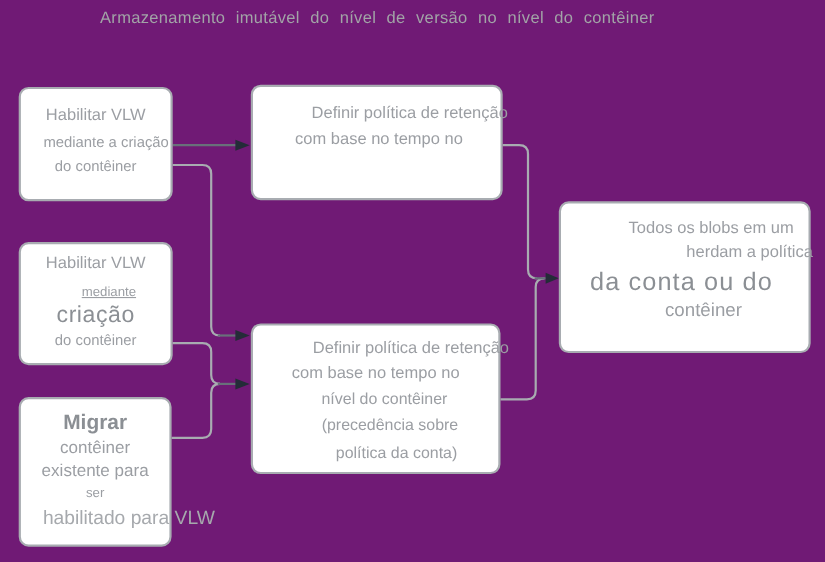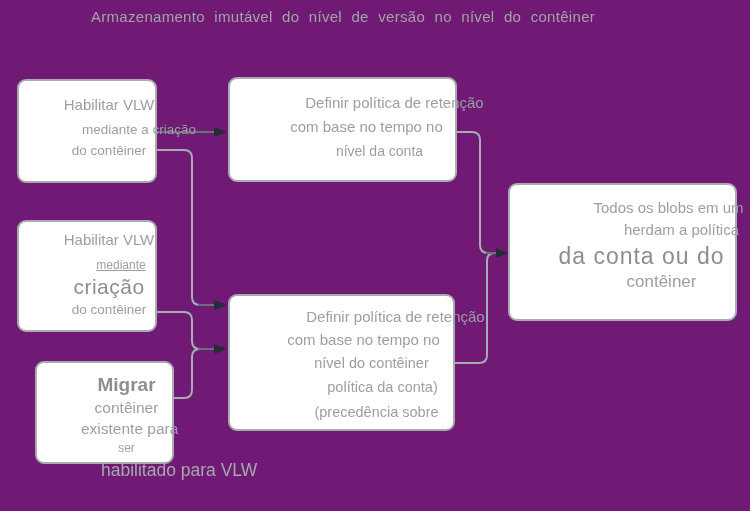--- a/index.html
+++ b/index.html
@@ -17,21 +17,21 @@
     position:relative;width:750px;height:511px;background:#701a75;overflow:hidden;
     font-family:"Liberation Sans", sans-serif;
   }
   .title{
     position:absolute;top:8px;left:0;width:686px;text-align:center;
     font-size:15px;color:var(--title);word-spacing:5px;letter-spacing:.3px;
   }
   .bx{
     position:absolute;box-sizing:border-box;background:#fff;
     border:2px solid var(--border);border-radius:9px;
-    text-align:center;color:var(--text);padding-left:44px;
+    text-align:center;color:var(--text);
   }
   .ln{white-space:nowrap;}
   svg.wires{position:absolute;left:0;top:0;pointer-events:none;}
   .rail{fill:none;stroke:var(--rail);stroke-width:2;}
   .aline{fill:none;stroke:var(--arrow-line);stroke-width:2;}
   .ahead{fill:var(--arrow-head);stroke:none;}
 
   
   #b1{left:17px;top:79px;width:140px;height:104px;padding-top:14px;}
   #b1 .l0{font-size:15px;line-height:20px;margin-bottom:5px;}
@@ -39,21 +39,21 @@
   #b1 .l2{font-size:13.5px;line-height:20px;}
 
   
   #b2{left:17px;top:220px;width:140px;height:112px;padding-top:8px;}
   #b2 .l0{font-size:15px;line-height:20px;margin-bottom:6px;}
   #b2 .l1{font-size:12px;line-height:18px;transform:translateX(12px);text-decoration:underline;}
   #b2 .l2{font-size:21px;line-height:26px;letter-spacing:.5px;color:var(--text-emph);}
   #b2 .l3{font-size:13.5px;line-height:19px;}
 
   
-  #b3{left:17px;top:361px;width:139px;height:103px;padding-top:10px;margin-left:18px;}
+  #b3{left:17px;top:361px;width:139px;height:136px;padding-top:10px;}
   #b3 .l0{font-size:19px;line-height:24px;font-weight:600;color:var(--text-emph);}
   #b3 .l1{font-size:15.5px;line-height:21px;}
   #b3 .l2{font-size:15.5px;line-height:21px;}
   #b3 .l3{font-size:12px;line-height:19px;}
   #b3 .l4{font-size:17.5px;line-height:24px;color:var(--text-light);transform:translateX(20px);}
 
   
   #m1{left:228px;top:77px;width:229px;height:105px;padding-top:13px;}
   #m1 .l0{font-size:15px;line-height:22px;transform:translateX(30px);}
   #m1 .l1{font-size:15px;line-height:25px;transform:translateX(2px);}
@@ -118,29 +118,28 @@
     <div class="ln l0">Migrar</div>
     <div class="ln l1">contêiner</div>
     <div class="ln l2">existente para</div>
     <div class="ln l3">ser</div>
     <div class="ln l4">habilitado para VLW</div>
   </div>
 
   <div id="m1" class="bx">
     <div class="ln l0">Definir política de retenção</div>
     <div class="ln l1">com base no tempo no</div>
-    <div class="ln l2">nível da conta</div>
   </div>
 
   <div id="m2" class="bx">
     <div class="ln l0">Definir política de retenção</div>
     <div class="ln l1">com base no tempo no</div>
     <div class="ln l2">nível do contêiner</div>
+    <div class="ln l3">(precedência sobre</div>
     <div class="ln l4">política da conta)</div>
-    <div class="ln l3">(precedência sobre</div>
   </div>
 
   <div id="r" class="bx">
     <div class="ln l0">Todos os blobs em um</div>
     <div class="ln l2">herdam a política</div>
     <div class="ln l3">da conta ou do</div>
     <div class="ln l4">contêiner</div>
   </div>
 
 </div>

